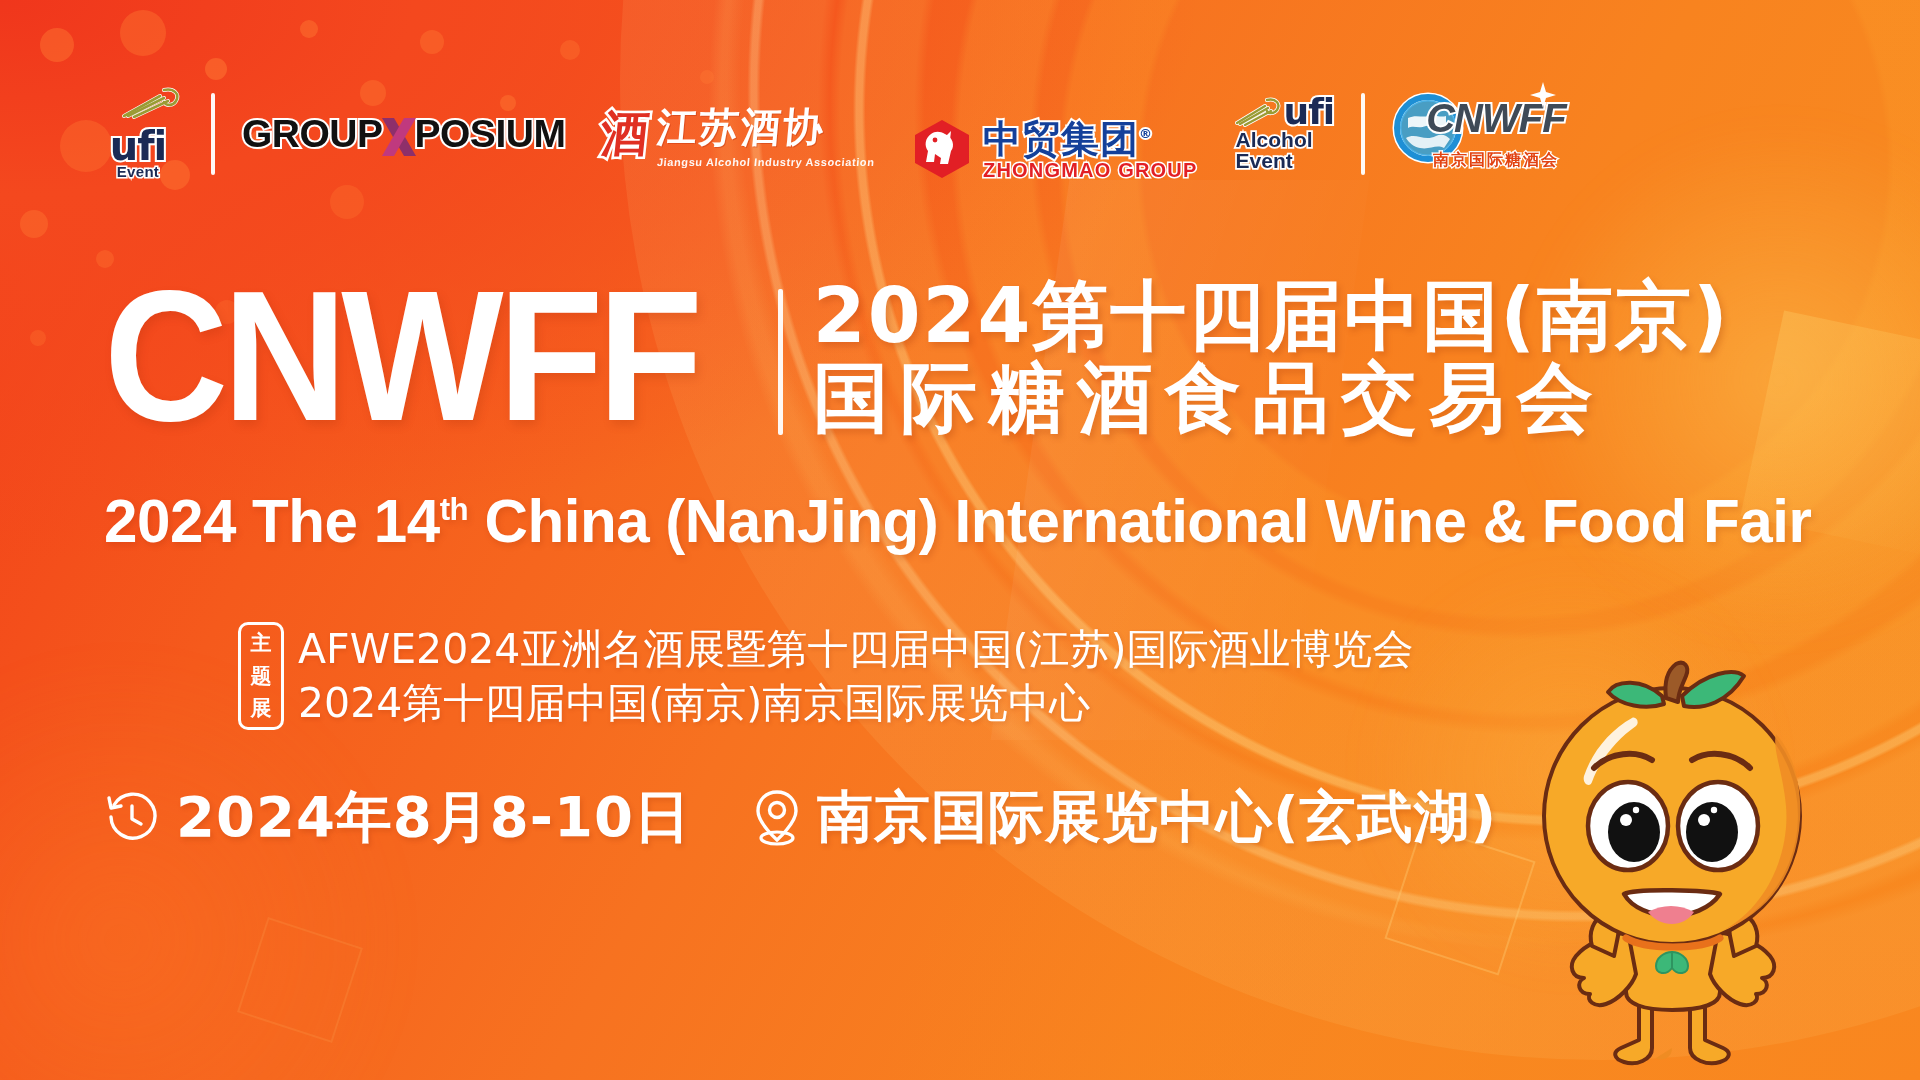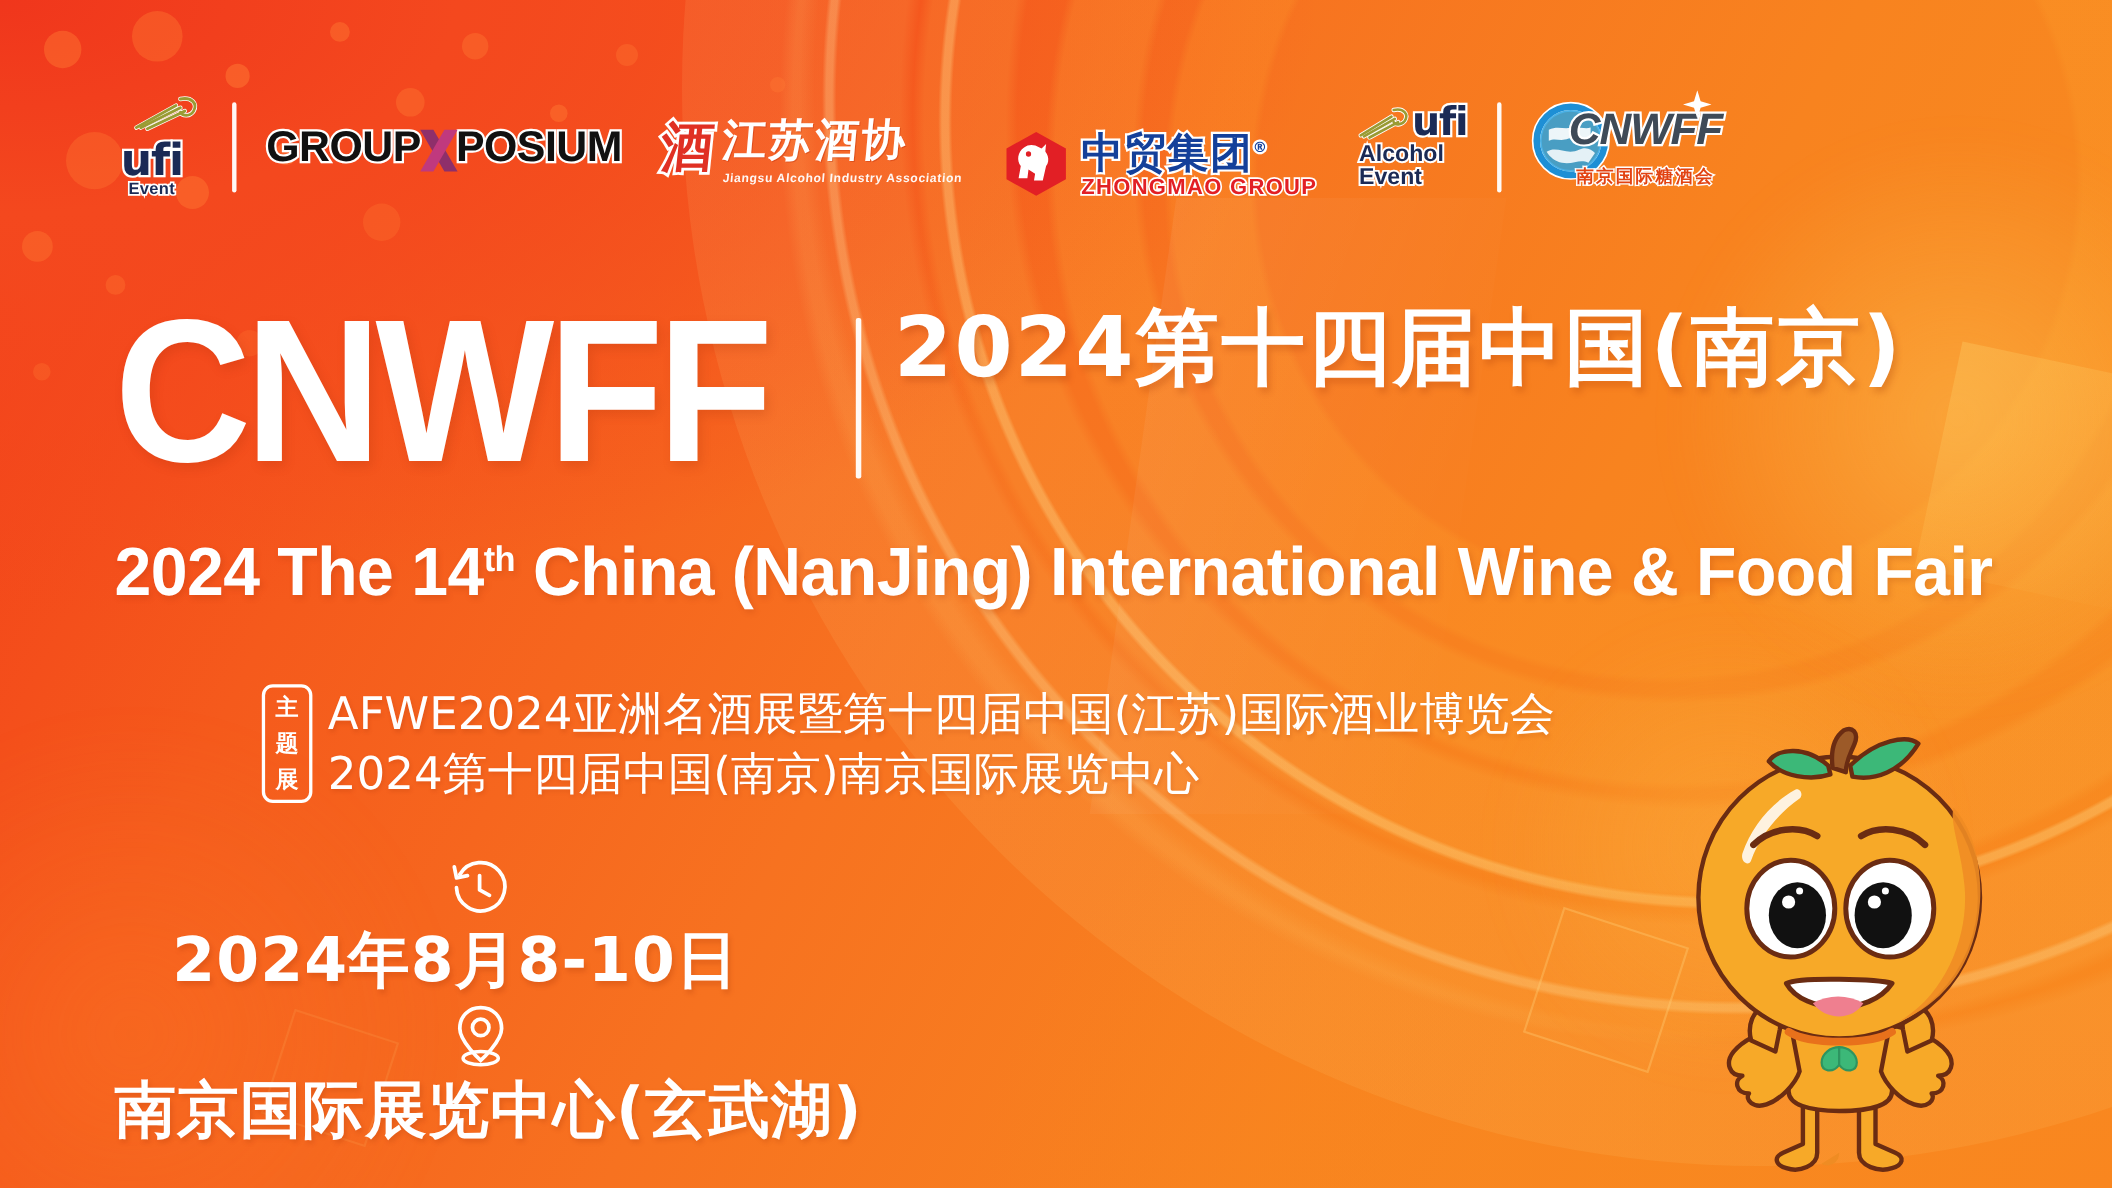--- a/index.html
+++ b/index.html
@@ -165,21 +165,21 @@
     font-family:"DejaVu Sans","Liberation Sans",sans-serif;
     color:#fff;font-size:41px;font-weight:500;line-height:1.32;white-space:nowrap;
     text-shadow:1px 2px 4px rgba(150,40,0,.2);
   }
 
   
   #info-row{
     position:absolute;left:104px;top:780px;
     display:flex;align-items:center;color:#fff;
     font-family:"DejaVu Sans","Liberation Sans",sans-serif;
-    font-weight:bold;font-size:56px;letter-spacing:1px;flex-direction:column;
+    font-weight:bold;font-size:56px;letter-spacing:1px;
   }
   #info-row .ico{width:56px;height:56px;margin-right:16px;flex:0 0 auto;}
   #info-row .date{margin-right:60px;text-shadow:2px 3px 5px rgba(150,40,0,.2);}
   #info-row .venue{text-shadow:2px 3px 5px rgba(150,40,0,.2);}
   #info-row .pin{width:52px;height:60px;margin-right:14px;flex:0 0 auto;}
 
   
   #mascot{position:absolute;right:24px;bottom:-6px;width:420px;height:430px;}
 </style>
 </head>
@@ -329,20 +329,21 @@
         <div class="cn">南京国际糖酒会</div>
       </div>
     </div>
   </div>
 
   <div id="title-block">
     <div id="cnwff-word">CNWFF</div>
     <div id="title-sep"></div>
     <div id="cn-title">
       <div class="l1">2024第十四届中国(南京)</div>
+      <div class="l2">国际糖酒食品交易会</div>
     </div>
   </div>
 
   <div id="en-title"><span>2024 The 14</span><sup>th</sup><span> China (NanJing) International Wine &amp; Food Fair</span></div>
 
   <div id="theme-block">
     <div id="theme-tag">
       <span>主</span>
       <span>题</span>
       <span>展</span>

